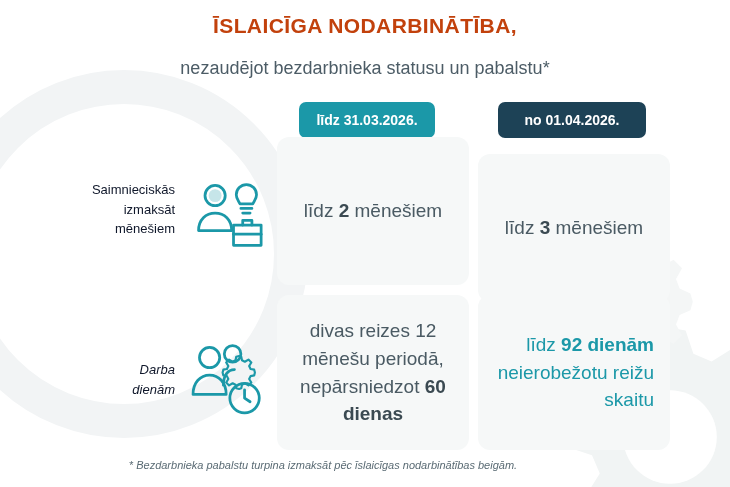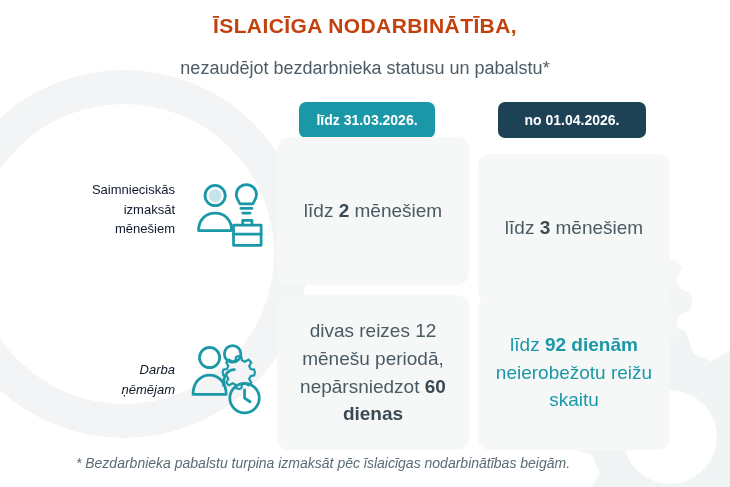--- a/index.html
+++ b/index.html
@@ -108,21 +108,21 @@
     color: #4a5a63;
   }
   .card b {
     font-weight: bold;
     color: #3b4a52;
   }
   .card-r1c1 { left: 277px; top: 137px; width: 192px; height: 148px; }
   .card-r1c2 { left: 478px; top: 154px; width: 192px; height: 148px; }
   .card-r2c1 { left: 277px; top: 295px; width: 192px; height: 155px; }
   .card-r2c2 { left: 478px; top: 295px; width: 192px; height: 155px; }
-  .card-teal { color: #1b98a8; }
+  .card-teal { color: #1b98a8; text-align: right; }
   .card-teal b { color: #1b98a8; }
 
   
   .row-label {
     position: absolute;
     text-align: right;
     font-size: 13px;
     color: #0f172a;
     line-height: 1.5;
   }
@@ -134,21 +134,21 @@
   }
   .row-icon-1 { left: 182px; top: 168px; width: 92px; height: 92px; }
   .row-icon-2 { left: 182px; top: 330px; width: 92px; height: 92px; }
 
   .footnote {
     position: absolute;
     left: 0;
     bottom: 16px;
     width: 646px;
     text-align: center;
-    font-size: 14px;
+    font-size: 11px;
     font-style: italic;
     color: #5a6b74;
   }
 </style>
 </head>
 <body>
 
 <div class="canvas">
 
   <div class="bg-shape bg-circle-outline"></div>
@@ -183,21 +183,21 @@
       <path d="M18 68c0-12 8-19 18-19s18 7 18 19z"></path>
       <path d="M70 18a11 11 0 0 0-11 11c0 5 3 7 4 10h14c1-3 4-5 4-10a11 11 0 0 0-11-11z"></path>
       <path d="M64 44h12M66 49h8"></path>
       <path d="M56 62h30v22H56z"></path>
       <path d="M66 62v-5h10v5"></path>
       <path d="M56 72h30"></path>
     </g>
     <circle cx="36" cy="30" r="7" fill="#1b98a8" opacity="0.25"></circle>
   </svg>
 
-  <div class="row-label row-label-2"><span>Darba</span><br><span>ņēmējam</span></div>
+  <div class="row-label row-label-2"><span>Darba</span><br><span>dienām</span></div>
 
   <svg class="row-icon row-icon-2" viewBox="0 0 100 100">
     <g fill="none" stroke="#1b98a8" stroke-width="3" stroke-linecap="round" stroke-linejoin="round">
       <circle cx="30" cy="30" r="11"></circle>
       <path d="M12 70c0-13 8-21 18-21s18 8 18 21z"></path>
       <circle cx="55" cy="26" r="9"></circle>
       <path d="M45 60c0-11 5-17 12-17"></path>
       <path d="M72 20l3 1 1 5 4 2 5-3 4 4-3 5 2 4 5 1 1 4-1 4-5 1-2 4 3 5-4 4-5-3-4 2-1 5-3 1-4-1-1-5-4-2-5 3-4-4 3-5-2-4-5-1-1-4 1-4 5-1 2-4-3-5 4-4 5 3 4-2 1-5z" transform="translate(-5,8) scale(0.78) translate(14,6)"></path>
       <circle cx="68" cy="74" r="16"></circle>
       <path d="M68 65v9l6 4"></path>

